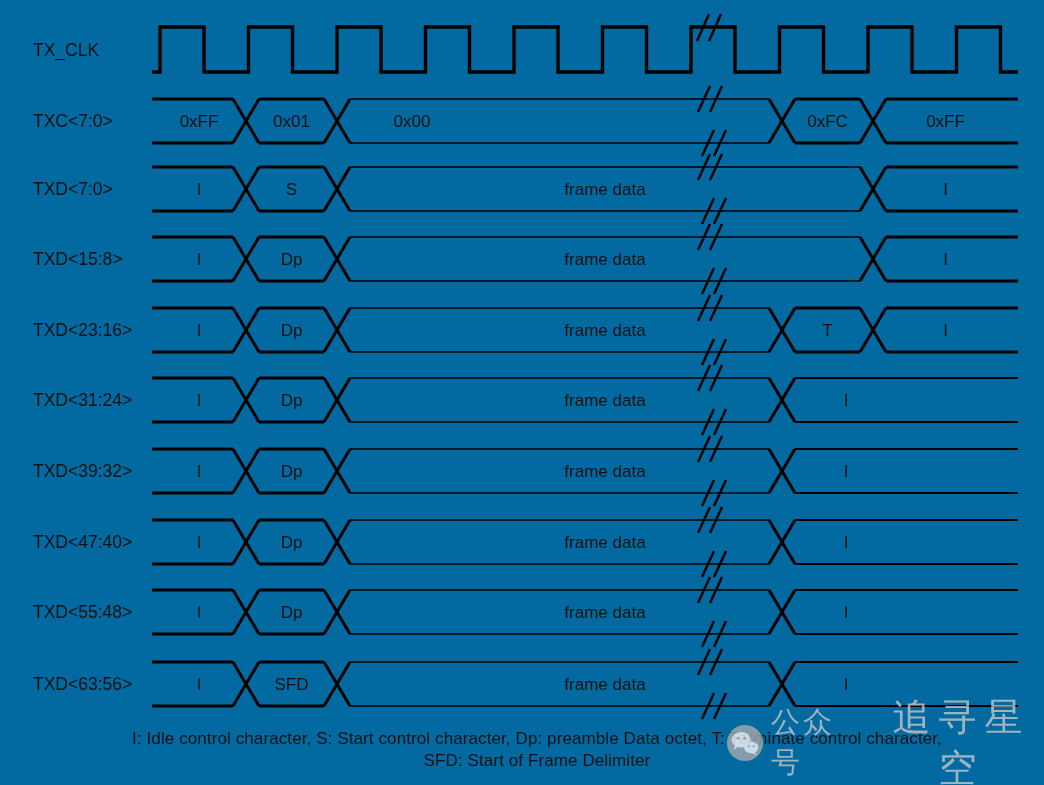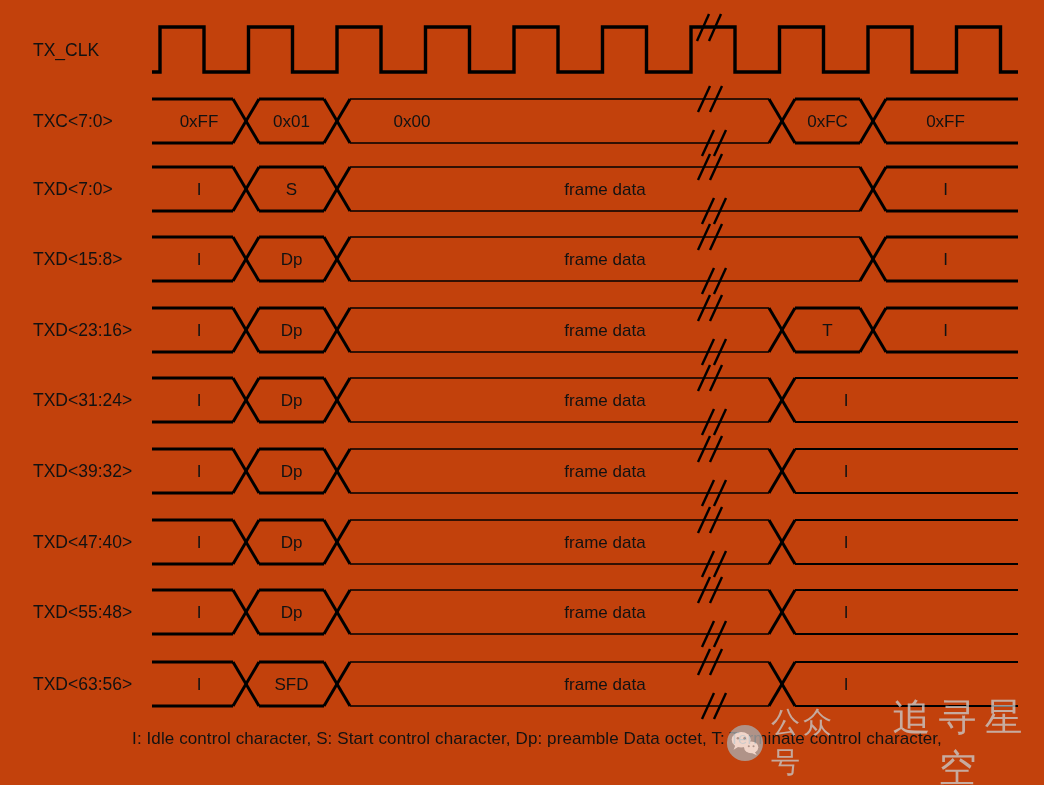--- a/index.html
+++ b/index.html
@@ -1,17 +1,17 @@
 <!DOCTYPE html>
 <html><head>
 <meta charset="utf-8">
 <style>
   html,body{margin:0;padding:0;background:#ffffff;}
   .stage{
-    position:relative;width:1044px;height:785px;background:#c2410c;overflow:hidden;
+    position:relative;width:1044px;height:785px;background:#0369a1;overflow:hidden;
     font-family:"Liberation Sans",sans-serif;
   }
   #diagram-svg{position:absolute;left:0;top:0;}
   .caption{
     position:absolute;left:47px;top:728px;width:980px;
     font-size:17px;line-height:21.5px;color:#121212;white-space:nowrap;
     letter-spacing:0.1px;
     text-align:center;
   }
   .watermark{
@@ -265,20 +265,21 @@
         <line x1="769" y1="706" x2="795" y2="662" stroke="#000000" stroke-width="3"></line>
         <line x1="698" y1="675" x2="710" y2="649" stroke="#000000" stroke-width="2.4"></line>
         <line x1="710" y1="675" x2="722" y2="649" stroke="#000000" stroke-width="2.4"></line>
         <line x1="702" y1="719" x2="714" y2="693" stroke="#000000" stroke-width="2.4"></line>
         <line x1="714" y1="719" x2="726" y2="693" stroke="#000000" stroke-width="2.4"></line>
       </g>
     </svg>
 
   <div class="caption">
     <div>I: Idle control character, S: Start control character, Dp: preamble Data octet, T: Terminate control character,</div>
+    <div>SFD: Start of Frame Delimiter</div>
   </div>
 
   <div class="watermark">
     <svg class="wm-icon" viewBox="0 0 40 40">
       <circle cx="20" cy="20" r="19" fill="#ababab"></circle>
       <ellipse cx="16" cy="16.5" rx="10" ry="8.2" fill="#ffffff"></ellipse>
       <path d="M10 22 L8 27 L14 23.5 Z" fill="#ffffff"></path>
       <ellipse cx="26.5" cy="24.5" rx="7.5" ry="6.2" fill="#ffffff"></ellipse>
       <path d="M30 29 L32.5 33 L26.5 30.2 Z" fill="#ffffff"></path>
       <circle cx="12.5" cy="15" r="1.3" fill="#ababab"></circle>

